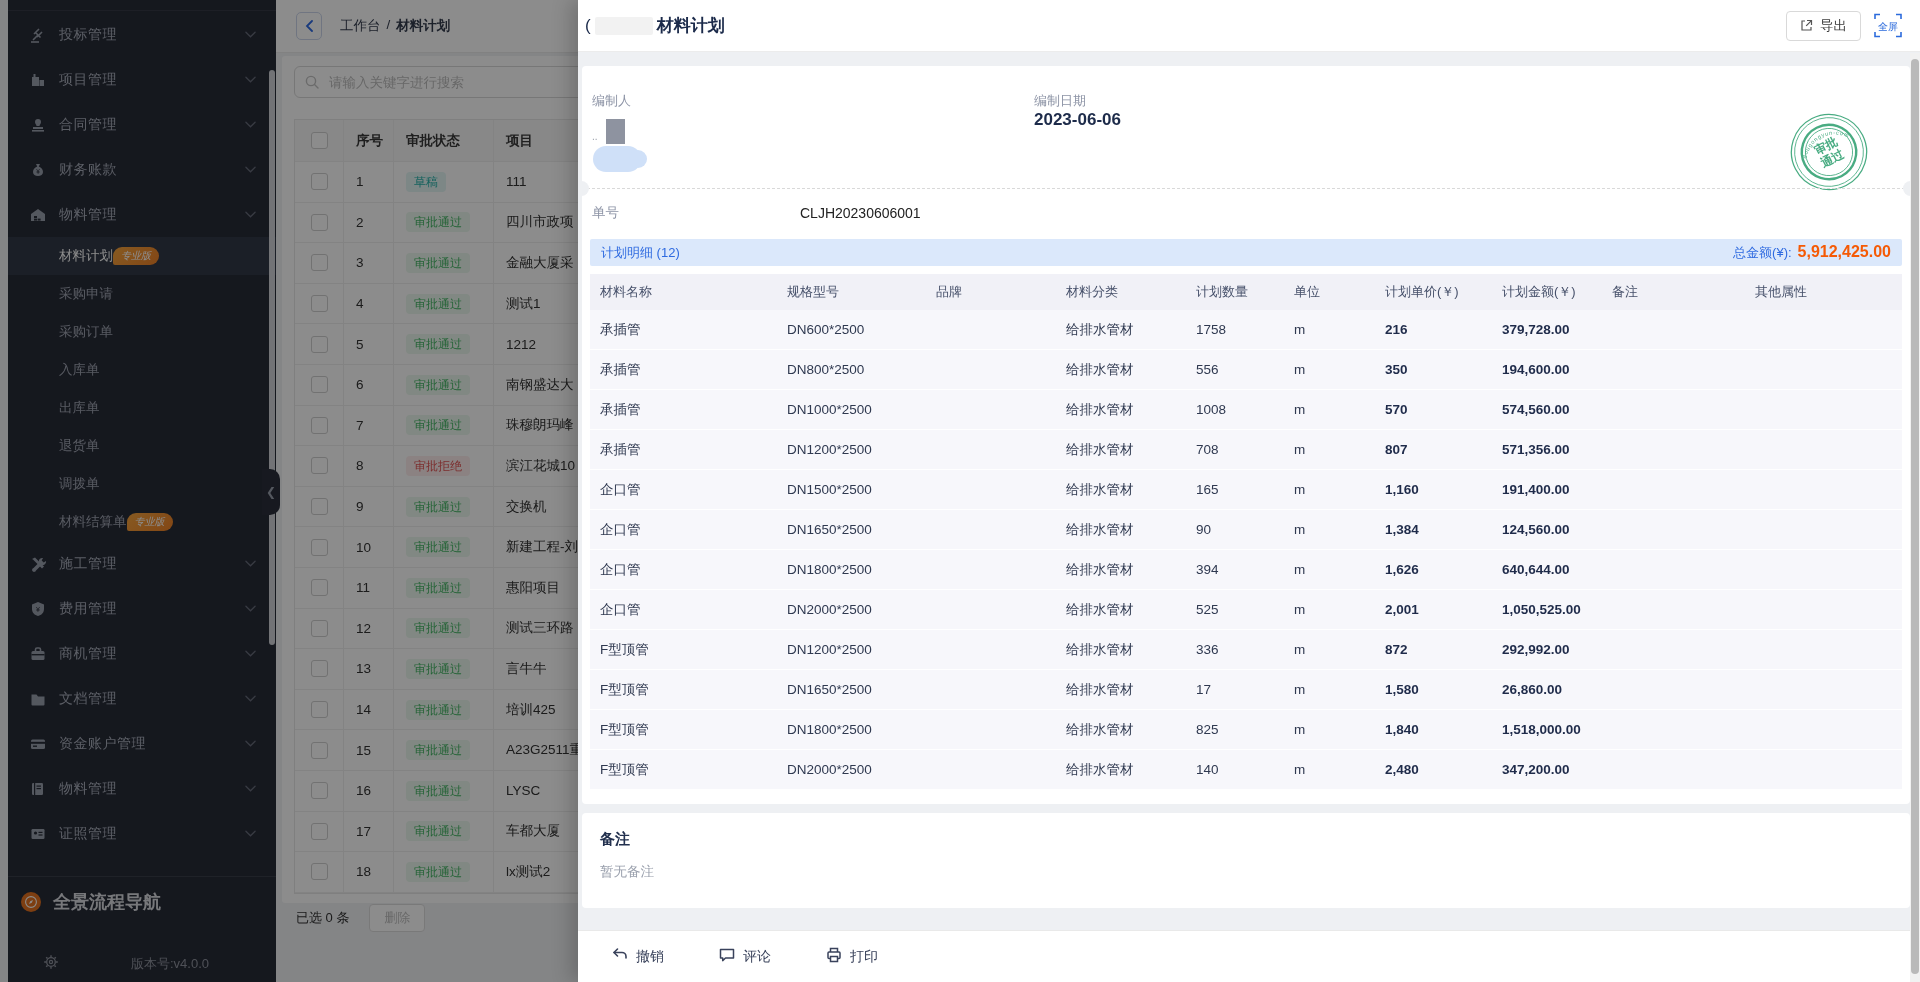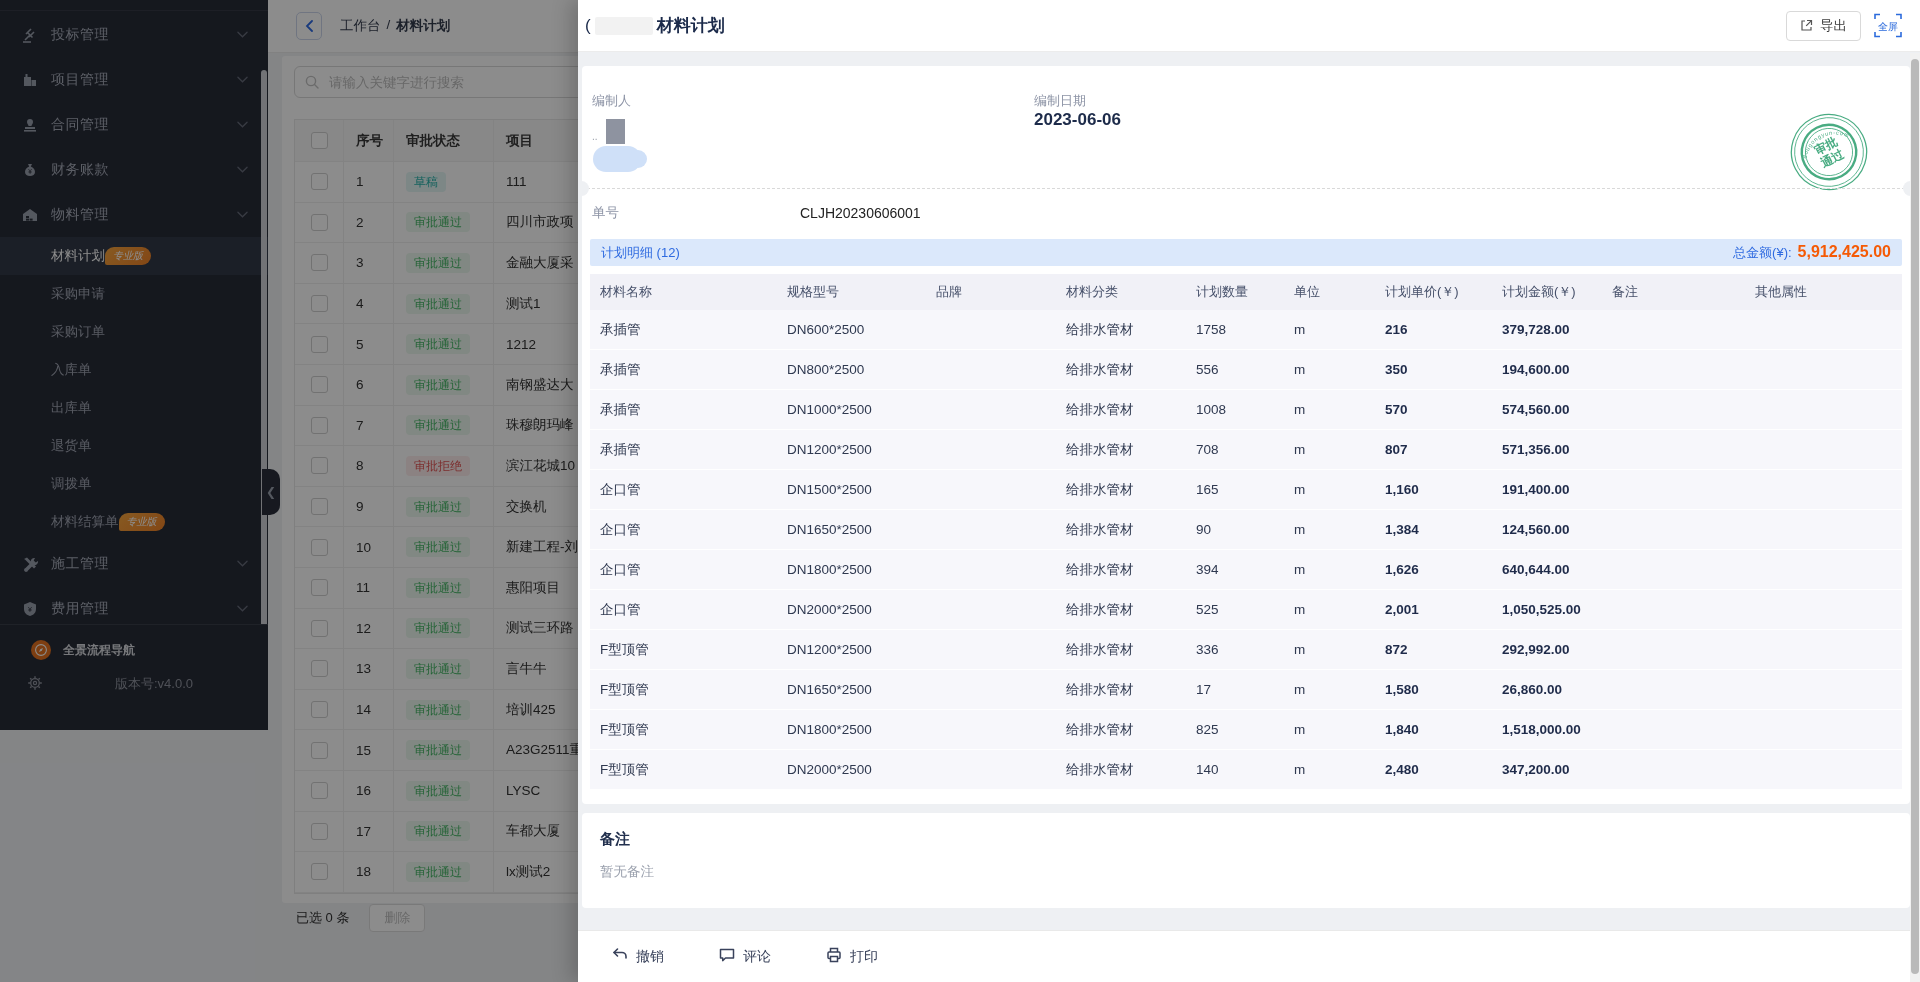--- a/index.html
+++ b/index.html
@@ -2,36 +2,36 @@
 <html><head>
 <meta charset="utf-8">
 <style>
   html,body{margin:0;padding:0;}
   body{width:1920px;height:982px;overflow:hidden;background:#f0f2f5;
        font-family:"Liberation Sans","DejaVu Sans",sans-serif;
        -webkit-font-smoothing:antialiased;}
   #root{position:relative;width:1920px;height:982px;overflow:hidden;}
 
   
-  .sidebar{position:absolute;left:0;top:0;width:268px;height:730px;background:#272c38;z-index:10;}
+  .sidebar{position:absolute;left:8px;top:0;width:268px;height:982px;background:#272c38;z-index:10;}
   .side-topline{position:absolute;left:0;top:10px;width:268px;height:1px;background:rgba(255,255,255,.07);}
   .side-menu{position:absolute;left:0;top:0;right:0;bottom:105px;overflow:hidden;padding-top:12px;}
   .m-item{height:45px;display:flex;align-items:center;padding:0 20px 0 21px;color:#a7acb9;font-size:14px;cursor:pointer;}
   .m-item .mi-icon{width:18px;height:18px;flex:0 0 18px;display:flex;align-items:center;justify-content:center;}
   .m-item .mi-label{margin-left:12px;flex:1;letter-spacing:.5px;}
   .m-item .chev{width:11px;height:7px;opacity:.75;}
   .sub-item{height:38px;display:flex;align-items:center;padding-left:51px;color:#a0a5b2;font-size:13.5px;cursor:pointer;}
   .sub-item.active{background:#323947;color:#fff;}
   .pro-badge{font-size:10px;font-style:italic;color:#fff;
      background:linear-gradient(135deg,#f6a43e,#ee8127);padding:1.5px 8px 2.5px;border-radius:9px 9px 9px 2px;}
   .side-scrollthumb{position:absolute;left:261px;top:70px;width:6px;height:575px;border-radius:3px;background:#cfd2d8;}
   .side-bottom{position:absolute;left:0;bottom:0;width:268px;height:105px;background:#272c38;border-top:1px solid rgba(255,255,255,.09);}
-  .panorama-row{height:50px;display:flex;align-items:center;padding-left:31px;color:#d9dbe0;font-size:12px;font-weight:bold;cursor:pointer;}
+  .panorama-row{height:50px;display:flex;align-items:center;padding-left:13px;color:#d9dbe0;font-size:18px;font-weight:bold;cursor:pointer;}
   .panorama-icon{width:20px;height:20px;border-radius:50%;background:#e4721f;display:flex;align-items:center;justify-content:center;margin-right:12px;}
-  .version-row{height:46px;display:flex;align-items:flex-start;padding:0 20px 0 27px;color:#8f939e;font-size:13px;}
+  .version-row{height:46px;display:flex;align-items:flex-end;padding:0 20px 0 35px;color:#8f939e;font-size:13px;}
   .version-label{margin-left:72px;}
   .collapse-handle{position:absolute;left:262px;top:469px;width:18px;height:46px;background:#2a2f3b;
      border-radius:0 10px 10px 0;z-index:12;display:flex;align-items:center;justify-content:center;color:#9aa0ad;font-size:12px;cursor:pointer;}
 
   
   .main{position:absolute;left:268px;top:0;right:0;height:982px;background:#f0f2f5;z-index:5;}
   .topbar{height:52px;background:#fff;border-bottom:1px solid #ececec;display:flex;align-items:center;padding-left:28px;}
   .back-btn{width:24px;height:26px;border:1px solid #ccd6ec;border-radius:5px;background:#fff;
      display:flex;align-items:center;justify-content:center;cursor:pointer;}
   .crumbs{margin-left:18px;font-size:13.5px;color:#343c4e;display:flex;gap:6px;}

